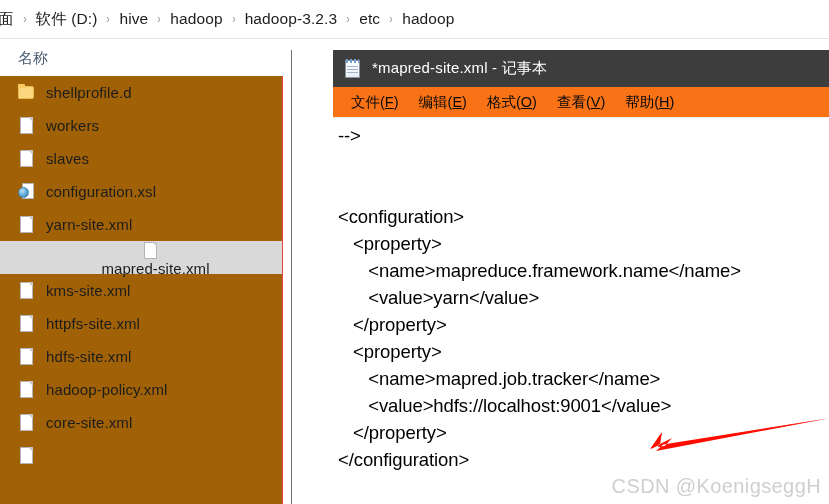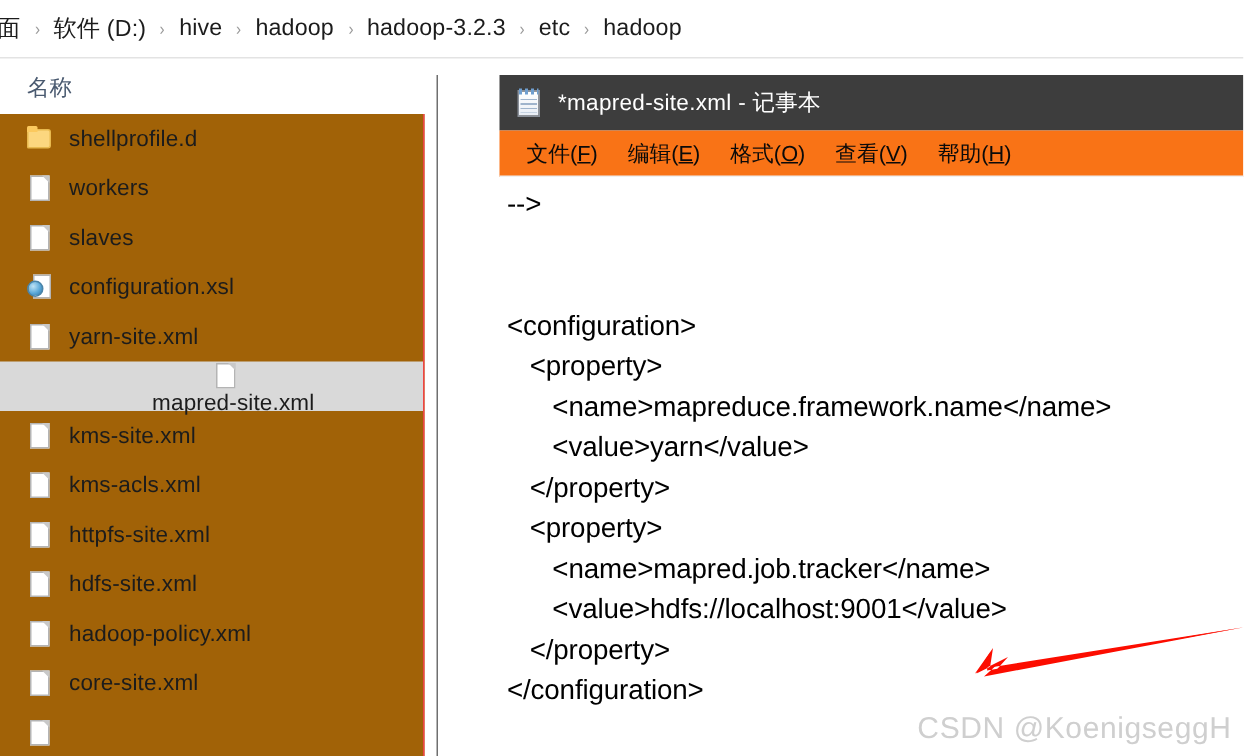--- a/index.html
+++ b/index.html
@@ -202,24 +202,20 @@
         <span class="ico ico-file"></span>
         <span class="file-name">yarn-site.xml</span>
       </div>
       <div class="file-row selected">
         <span class="ico ico-file"></span>
         <span class="file-name">mapred-site.xml</span>
       </div>
       <div class="file-row">
         <span class="ico ico-file"></span>
         <span class="file-name">kms-site.xml</span>
-      </div>
-      <div class="file-row">
-        <span class="ico ico-file"></span>
-        <span class="file-name">kms-acls.xml</span>
       </div>
       <div class="file-row">
         <span class="ico ico-file"></span>
         <span class="file-name">httpfs-site.xml</span>
       </div>
       <div class="file-row">
         <span class="ico ico-file"></span>
         <span class="file-name">hdfs-site.xml</span>
       </div>
       <div class="file-row">

